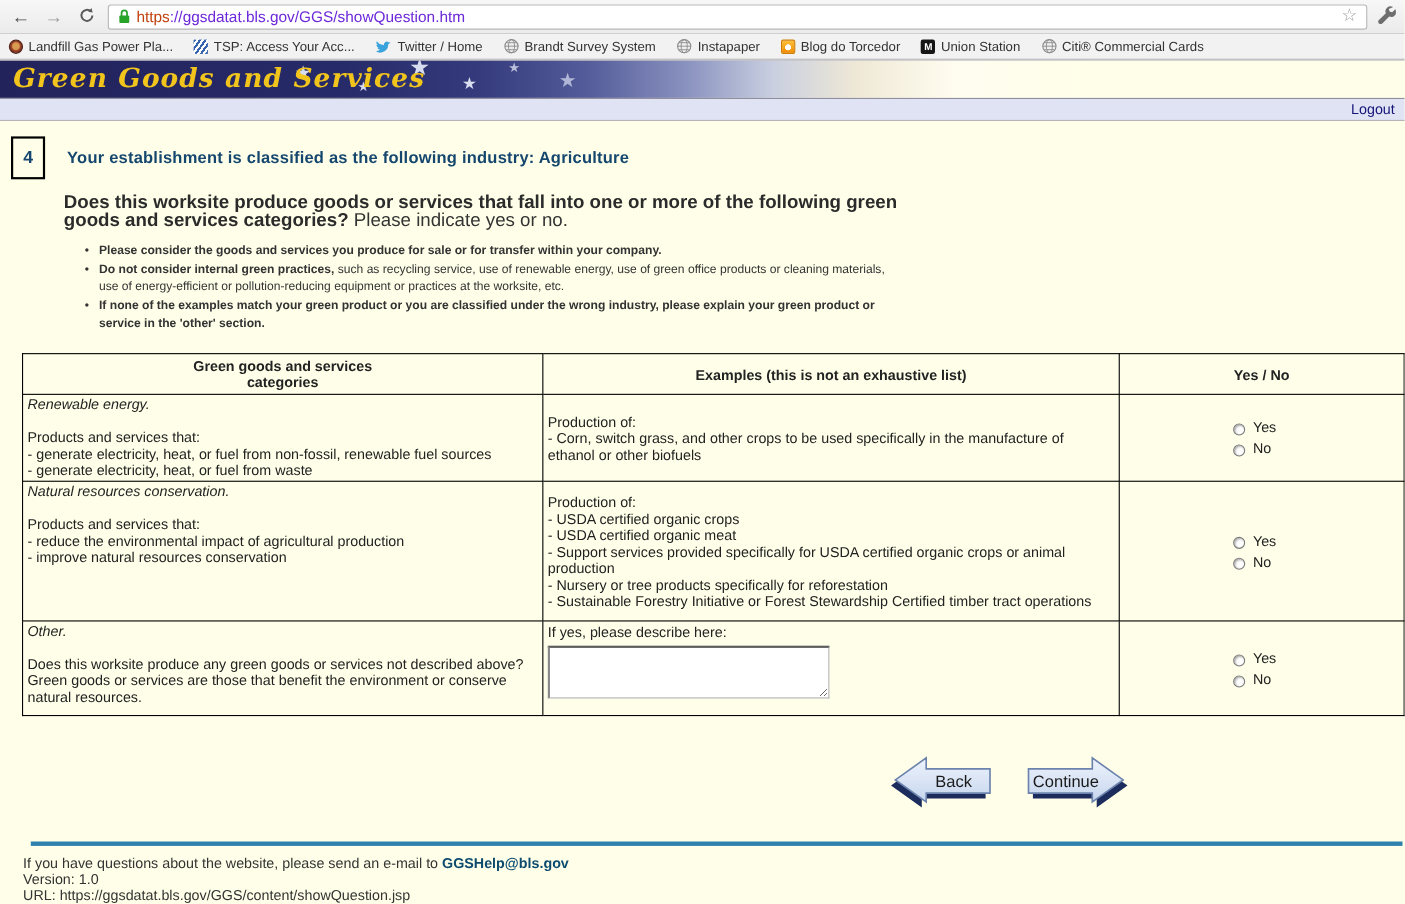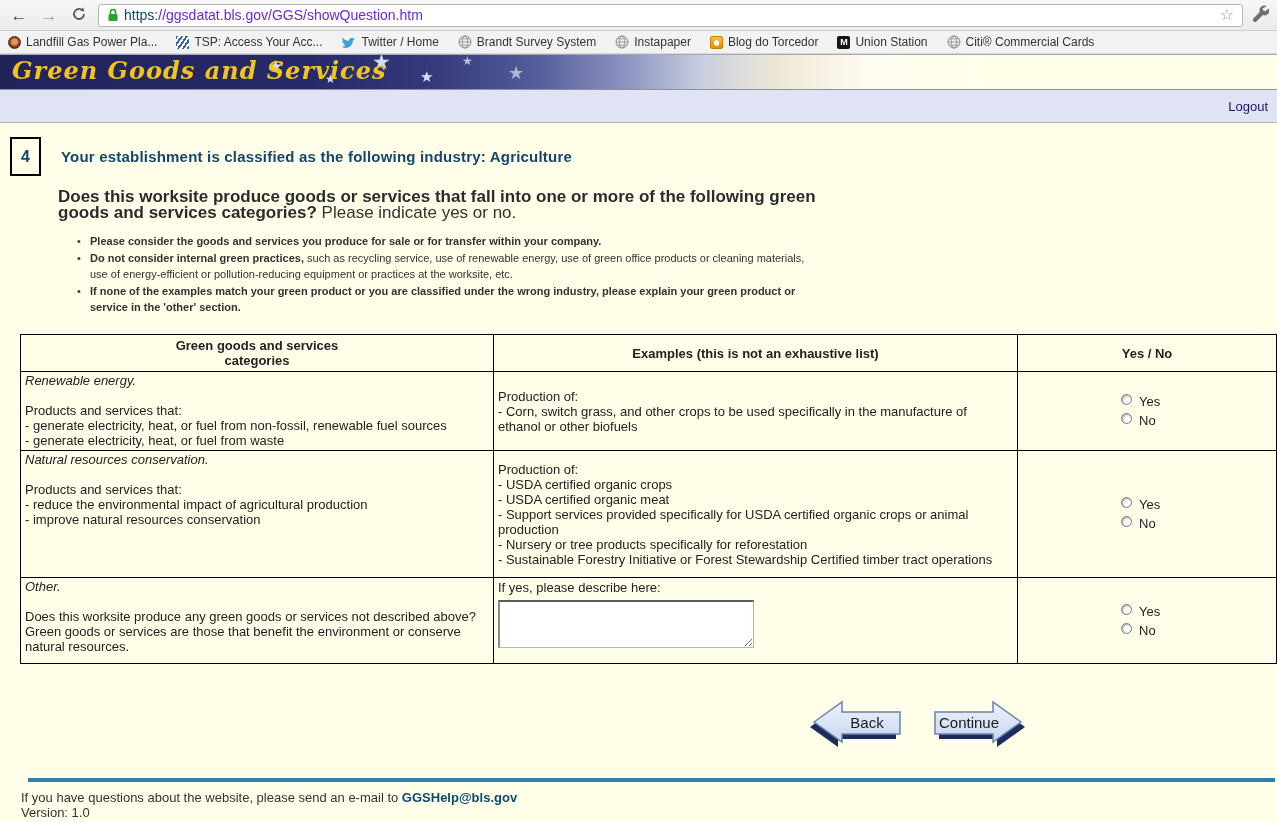--- a/index.html
+++ b/index.html
@@ -15,21 +15,21 @@
     border-bottom:1px solid #cfcfcf;
     display:flex; align-items:center; padding:0 8px; gap:8px;
   }
   .nav-btn { font-size:17px; font-weight:bold; width:22px; text-align:center; line-height:1; cursor:default; }
   .back-btn { color:#4a4a4a; }
   .fwd-btn { color:#9a9a9a; }
   .omnibox {
     flex:1; height:23px; background:#fff; border:1px solid #b7b7b7; border-radius:3px;
     display:flex; align-items:center; padding:0 8px; gap:5px; font-size:14px;
   }
-  .url-scheme { color:#0c4a6e; }
+  .url-scheme { color:#c2410c; }
   .url-rest { color:#6d28d9; }
   .star-icon { margin-left:auto; color:#9a9a9a; font-size:16px; line-height:1; }
   .bookmarks-bar {
     height:23px; background:#f2f2f2; border-bottom:1px solid #d8d8d8;
     display:flex; align-items:center; padding:0 8px; gap:19px;
     font-size:12px; color:#333;
   }
   .bm { display:flex; align-items:center; gap:5px; white-space:nowrap; }
   .fav { display:inline-block; flex:0 0 auto; }
   .fav-landfill { width:13px; height:13px; border-radius:50%;
@@ -49,21 +49,21 @@
     overflow:hidden;
   }
   .banner-title {
     position:absolute; left:12px; top:1px;
     font-family:"DejaVu Serif", serif; font-style:italic; font-weight:bold;
     font-size:24px; color:#f2c51d; letter-spacing:1px; white-space:nowrap;
   }
   .bstar { position:absolute; color:rgba(230,236,250,0.92); line-height:1; }
   
   .logout-bar {
-    height:33px; background:#dfe3f3; border-bottom:1px solid #b5b5b5;
+    height:20px; background:#dfe3f3; border-bottom:1px solid #b5b5b5;
     display:flex; justify-content:flex-end; align-items:center; padding:0 9px; font-size:13px;
   }
   .logout-link { color:#16167a; text-decoration:none; }
   
   .content { padding:14px 0 0 10px; color:#333; }
   .qrow { display:flex; align-items:center; gap:20px; margin-bottom:13px; }
   .qnum-box { width:31px; height:39px; border:2px solid #000; flex:0 0 auto;
     display:flex; align-items:center; justify-content:center;
     font-weight:bold; font-size:16px; color:#14466e; }
   .qtitle { font-weight:bold; font-size:15px; color:#14466e; letter-spacing:.2px; }
@@ -77,21 +77,21 @@
     font-size:13px; line-height:15px; color:#222; table-layout:fixed; }
   .ggs th, .ggs td { border:1px solid #000; }
   .ggs th { font-size:13px; font-weight:bold; padding:3px 2px; height:27px; }
   td.cat { vertical-align:top; padding:1px 4px 2px 4px; }
   td.ex  { vertical-align:middle; padding:2px 4px; }
   td.yn  { vertical-align:middle; }
   .cat-title, .itl { font-style:italic; }
   .sp { height:15px; }
   .r1 td { height:73px; } .r2 td { height:127px; } .r3 td { height:86px; }
   .yn-group { width:52px; margin:0 auto; display:flex; flex-direction:column; gap:4px; }
-  .radio-row { display:flex; align-items:flex-start; gap:7px; }
+  .radio-row { display:flex; align-items:flex-end; gap:7px; }
   .radio { width:11px; height:11px; border-radius:50%; background:#fff; flex:0 0 auto;
     border:1px solid #7a7a7a; box-shadow:inset 1px 1px 2px rgba(0,0,0,.35); }
   .describe-box { width:256px; height:48px; margin-top:5px; background:#fff;
     border-top:2px solid #5c5c5c; border-left:2px solid #8a8a8a;
     border-right:1px solid #b4b4b4; border-bottom:1px solid #b4b4b4;
     resize:both; font-family:"Liberation Sans", sans-serif; }
   
   .btn-row { display:flex; gap:27px; margin:34px 0 0 798px; height:56px; }
   .arrow-btn { cursor:pointer; }
   .arrow-btn text { font-family:"Liberation Sans", sans-serif; font-size:15px; fill:#1a1a1a; }

